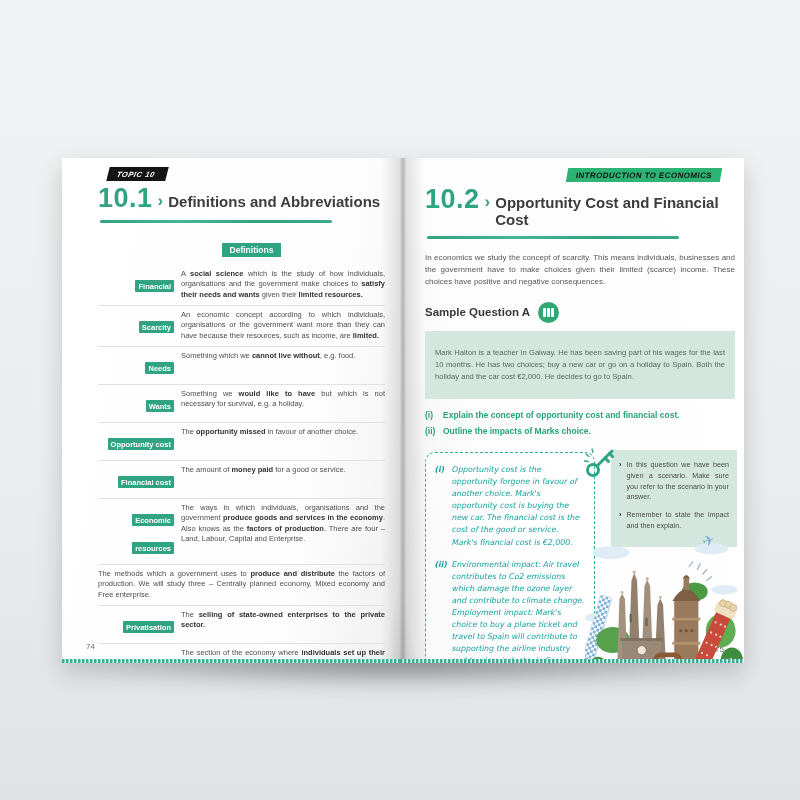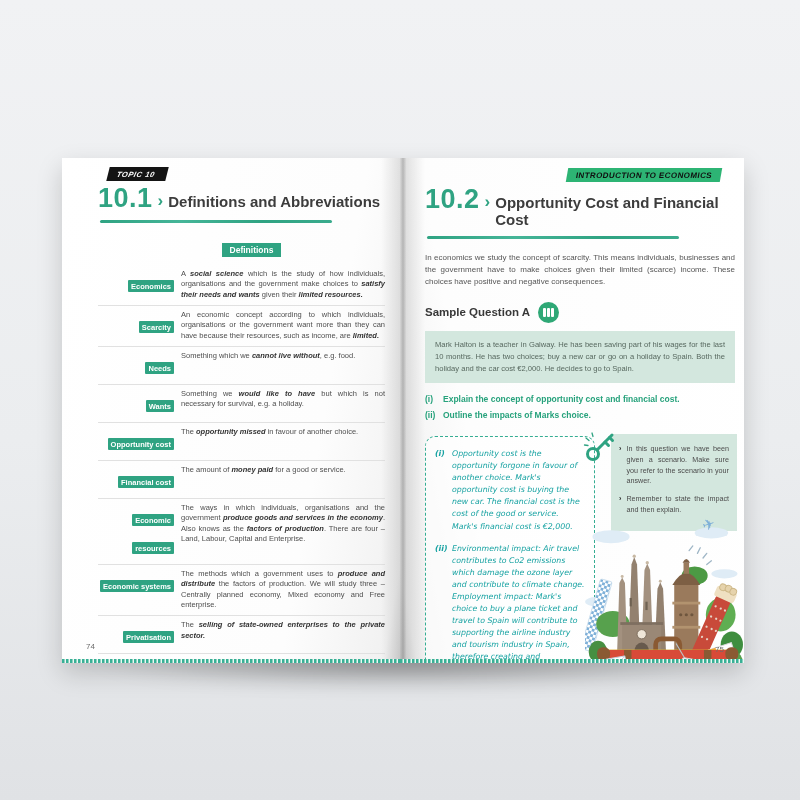--- a/index.html
+++ b/index.html
@@ -46,34 +46,34 @@
   .defs-head{text-align:center;margin:16px 0 8px 0;position:relative;left:10px;}
 
   
   .defs-table{width:100%;}
   .def-row{display:flex;gap:7px;padding:4.5px 0;}
   .def-row + .def-row{border-top:1px solid #e1e1e1;}
   .def-term{width:76px;flex:0 0 76px;text-align:right;line-height:1.75;}
   .term-pill{display:inline;background:#2fa382;color:#fff;font-size:7.5px;font-weight:bold;
        padding:1.5px 3px;border-radius:1px;-webkit-box-decoration-break:clone;box-decoration-break:clone;}
   .def-text{flex:1;font-size:7.5px;color:#4e4e4e;line-height:1.38;text-align:justify;}
-  .def-text b{color:#333;font-style:italic;}
+  .def-text b{color:#333;}
 
   .pageno{position:absolute;bottom:12px;font-size:8px;color:#6c6c6c;z-index:8;}
   .pageno.left-no{left:24px;margin-top:36px;}
   .pageno.right-no{right:20px;bottom:9px;}
 
   
   .intro{font-size:8px;color:#565656;line-height:1.55;text-align:justify;margin:13px 0 0 0;}
   .sample-row{display:flex;align-items:center;gap:8px;margin-top:13px;}
   .sample-label{font-size:11.5px;font-weight:bold;color:#383838;}
   .sample-icon{width:21px;height:21px;border-radius:50%;background:#2fa876;display:inline-flex;
        align-items:center;justify-content:center;gap:1.5px;}
   .sample-icon i{display:block;width:2.4px;height:9px;background:#fff;border-radius:1px;}
-  .scenario{background:#d3e7de;padding:8px 10px;font-size:7.6px;color:#57685f;line-height:1.6;
+  .scenario{background:#d3e7de;padding:16px 10px;font-size:7.6px;color:#57685f;line-height:1.6;
        text-align:justify;margin-top:8px;}
   .q-list{margin-top:11px;}
   .q-row{display:flex;gap:6px;font-size:8.5px;font-weight:bold;color:#27a27c;margin-bottom:6px;}
   .q-num{min-width:12px;}
 
   .answer-area{position:relative;margin-top:8px;height:275px;}
   .ans-box{position:absolute;left:0;top:8px;width:170px;min-height:240px;box-sizing:border-box;
        border:1.6px dashed #35ad92;border-radius:10px;padding:11px 8px 10px 9px;background:rgba(255,255,255,.6);}
   .ans-row{display:flex;gap:4px;margin-bottom:10px;}
   .ans-num{font-weight:bold;min-width:13px;}
@@ -104,21 +104,21 @@
           <span class="sec-chev">›</span>
           <span class="sec-title">Definitions and Abbreviations</span>
         </div>
         <div class="underline w-l"></div>
 
         <div class="defs-head">
           <span class="pill">Definitions</span>
         </div>
         <div class="defs-table" id="defs-table">
             <div class="def-row">
-              <div class="def-term"><span class="term-pill">Economics</span></div>
+              <div class="def-term"><span class="term-pill">Financial</span></div>
               <div class="def-text">A <b>social science</b> which is the study of how individuals, organisations and the government make choices to <b>satisfy their needs and wants</b> given their <b>limited resources.</b></div>
             </div>
             <div class="def-row">
               <div class="def-term"><span class="term-pill">Scarcity</span></div>
               <div class="def-text">An economic concept according to which individuals, organisations or the government want more than they can have because their resources, such as income, are <b>limited.</b></div>
             </div>
             <div class="def-row">
               <div class="def-term"><span class="term-pill">Needs</span></div>
               <div class="def-text">Something which we <b>cannot live without</b>, e.g. food.</div>
             </div>
@@ -132,21 +132,20 @@
             </div>
             <div class="def-row">
               <div class="def-term"><span class="term-pill">Financial cost</span></div>
               <div class="def-text">The amount of <b>money paid</b> for a good or service.</div>
             </div>
             <div class="def-row">
               <div class="def-term"><span class="term-pill">Economic resources</span></div>
               <div class="def-text">The ways in which individuals, organisations and the government <b>produce goods and services in the economy</b>. Also knows as the <b>factors of production</b>. There are four – Land, Labour, Capital and Enterprise.</div>
             </div>
             <div class="def-row">
-              <div class="def-term"><span class="term-pill">Economic systems</span></div>
               <div class="def-text">The methods which a government uses to <b>produce and distribute</b> the factors of production. We will study three – Centrally planned economy, Mixed economy and Free enterprise.</div>
             </div>
             <div class="def-row">
               <div class="def-term"><span class="term-pill">Privatisation</span></div>
               <div class="def-text">The <b>selling of state-owned enterprises to the private sector.</b></div>
             </div>
             <div class="def-row">
               <div class="def-term"></div>
               <div class="def-text">The section of the economy where <b>individuals set up their own businesses.</b></div>
             </div>

